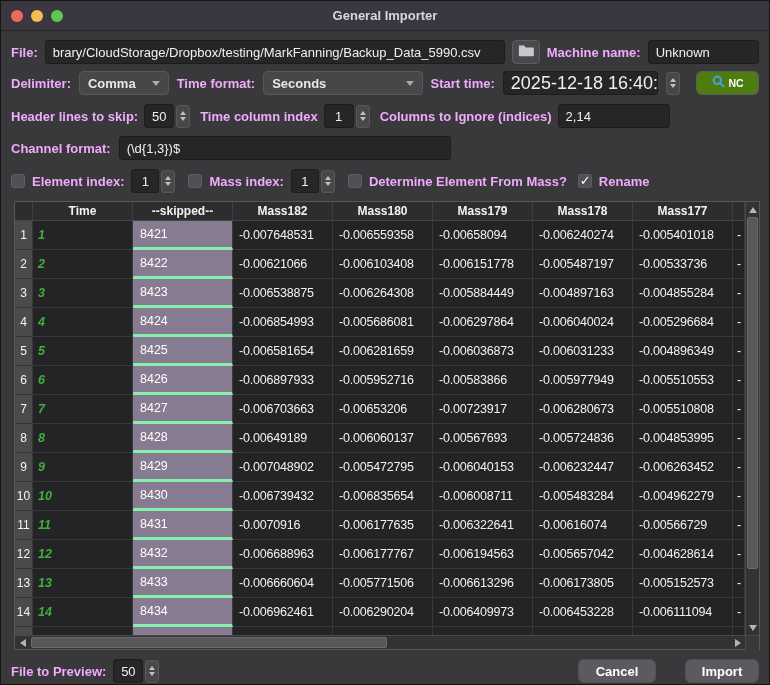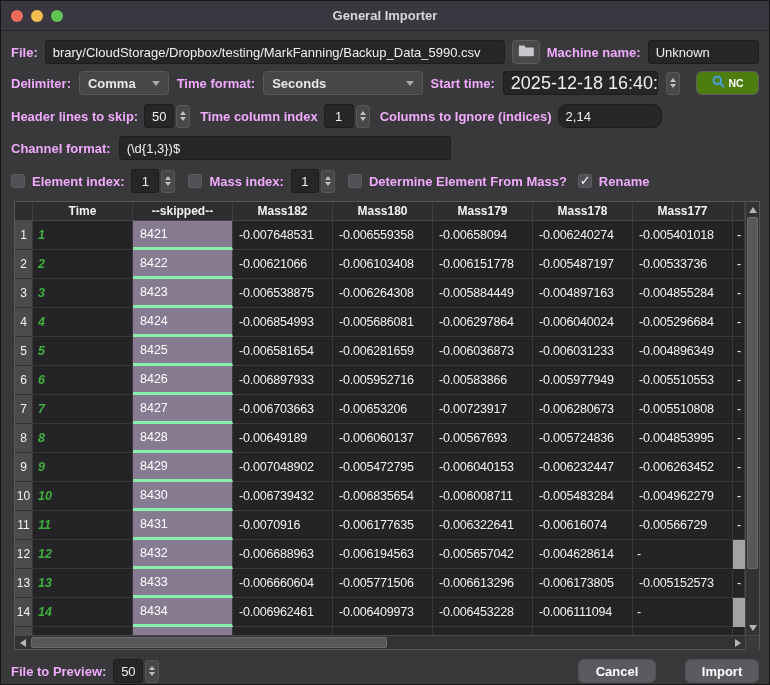--- a/index.html
+++ b/index.html
@@ -130,21 +130,21 @@
       </div>
       <span class="lbl" style="margin-left:4px;">Time column index</span>
       <div class="spin">
         <div class="field" style="width:30px;">1</div>
         <div class="stepper">
             <span class="u"></span>
             <span class="d"></span>
           </div>
       </div>
       <span class="lbl" style="margin-left:4px;">Columns to Ignore (indices)</span>
-      <div class="field" style="width:104px;border-radius:9px;">2,14</div>
+      <div class="field" style="width:112px;">2,14</div>
     </div>
 
     <div class="row" style="margin-top:8px; gap:8px;">
       <span class="lbl">Channel format:</span>
       <div class="field" style="width:332px;">(\d{1,3})$</div>
     </div>
 
     <div class="row" style="margin-top:9px; gap:7px;">
       <span class="checkbox"></span>
       <span class="lbl">Element index:</span>
@@ -304,20 +304,21 @@
                 <div class="cell val">-0.006322641</div>
                 <div class="cell val">-0.00616074</div>
                 <div class="cell val">-0.00566729</div>
                 <div class="cell ovf">-</div>
               </div>
               <div class="trow">
                 <div class="cell rnum">12</div>
                 <div class="cell time">12</div>
                 <div class="cell skip">8432</div>
                 <div class="cell val">-0.006688963</div>
+                <div class="cell val">-0.006177767</div>
                 <div class="cell val">-0.006194563</div>
                 <div class="cell val">-0.005657042</div>
                 <div class="cell val">-0.004628614</div>
                 <div class="cell ovf">-</div>
               </div>
               <div class="trow">
                 <div class="cell rnum">13</div>
                 <div class="cell time">13</div>
                 <div class="cell skip">8433</div>
                 <div class="cell val">-0.006660604</div>
@@ -325,20 +326,21 @@
                 <div class="cell val">-0.006613296</div>
                 <div class="cell val">-0.006173805</div>
                 <div class="cell val">-0.005152573</div>
                 <div class="cell ovf">-</div>
               </div>
               <div class="trow">
                 <div class="cell rnum">14</div>
                 <div class="cell time">14</div>
                 <div class="cell skip">8434</div>
                 <div class="cell val">-0.006962461</div>
+                <div class="cell val">-0.006290204</div>
                 <div class="cell val">-0.006409973</div>
                 <div class="cell val">-0.006453228</div>
                 <div class="cell val">-0.006111094</div>
                 <div class="cell ovf">-</div>
               </div>
               <div class="trow">
                 <div class="cell rnum">15</div>
                 <div class="cell time">15</div>
                 <div class="cell skip">8435</div>
                 <div class="cell val"></div>

